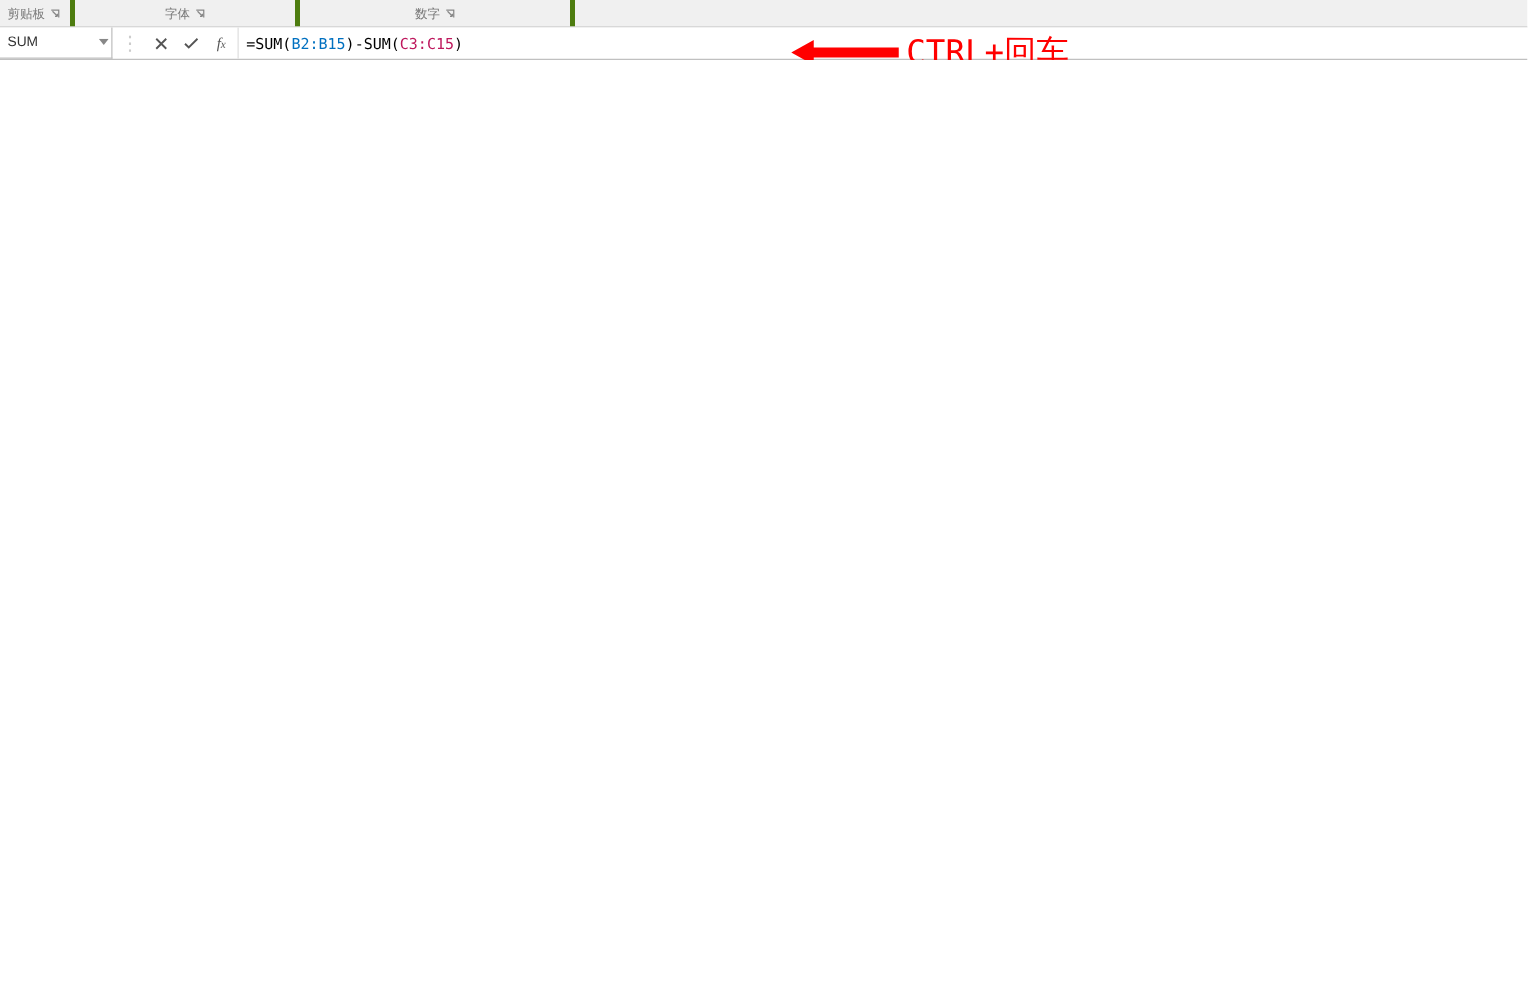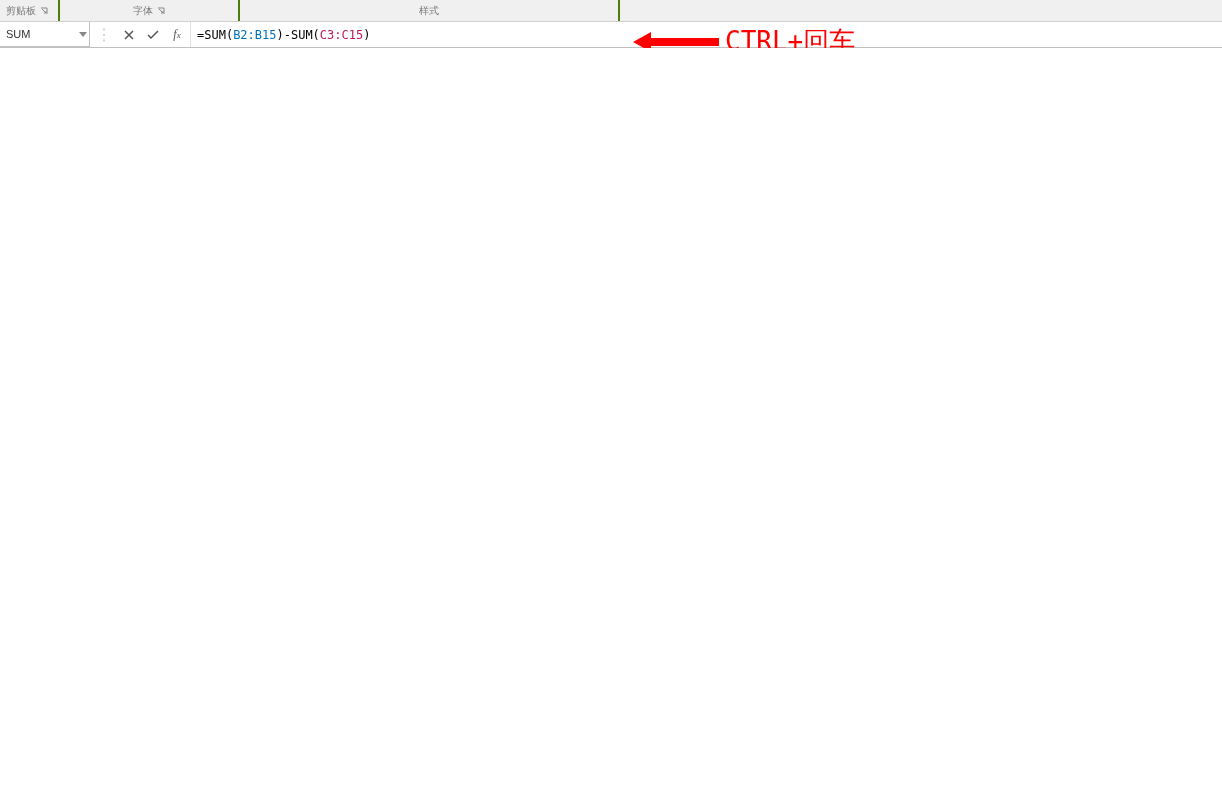--- a/index.html
+++ b/index.html
@@ -1,19 +1,19 @@
 <!DOCTYPE html>
 <html><head>
 <meta charset="utf-8">
 <style>
   * { box-sizing: border-box; margin: 0; padding: 0; }
   body { font-family: "Microsoft YaHei", Arial, sans-serif; background: #fff; overflow: hidden; }
   
   .ribbon-strip { height: 22px; background: #f0f0f0; border-bottom: 1px solid #d0d0d0; display: flex; align-items: center; font-size: 10px; color: #777; }
-  .ribbon-seg { padding: 0 6px; border-right: 2px solid #4d7c0f; height: 100%; display: flex; align-items: center; }
+  .ribbon-seg { padding: 0 6px; border-right: 4px solid #4d7c0f; height: 100%; display: flex; align-items: center; }
   .ribbon-drop { width: 8px; height: 8px; display: inline-block; margin-left: 4px; }
   .ribbon-drop svg { display: block; }
   
   .formula-bar { height: 26px; background: #fff; border-bottom: 1px solid #c0c0c0; display: flex; align-items: stretch; }
   .name-box { width: 90px; border: 1px solid #c0c0c0; border-top: none; border-left: none; display: flex; align-items: center; padding: 0 6px; font-size: 11px; color: #333; position: relative; }
   .name-box .drop { position: absolute; right: 2px; top: 50%; transform: translateY(-50%); }
   .fb-btns { display: flex; align-items: center; padding: 0 6px; border-right: 1px solid #e0e0e0; gap: 10px; }
   .fb-btn { width: 14px; height: 14px; display: flex; align-items: center; justify-content: center; cursor: pointer; color: #555; }
   .formula-input { flex: 1; display: flex; align-items: center; padding: 0 6px; font-size: 12px; font-family: Consolas, monospace; color: #000; position: relative; }
   .formula-input .txt { white-space: pre; }
@@ -64,22 +64,28 @@
   </div>
   <div class="ribbon-seg" style="width:180px;justify-content:center">
     <span>字体</span>
     <span class="ribbon-drop">
         <svg width="8" height="8">
           <path d="M1 1 L7 1 L7 7" fill="none" stroke="#888" stroke-width="1"></path>
           <path d="M2 2 L6 6 M6 6 L4 6 M6 6 L6 4" stroke="#888" fill="none"></path>
         </svg>
       </span>
   </div>
-  <div class="ribbon-seg" style="width:380px;justify-content:center">
-    <span>样式</span>
+  <div class="ribbon-seg" style="width:220px;justify-content:center">
+    <span>数字</span>
+    <span class="ribbon-drop">
+        <svg width="8" height="8">
+          <path d="M1 1 L7 1 L7 7" fill="none" stroke="#888" stroke-width="1"></path>
+          <path d="M2 2 L6 6 M6 6 L4 6 M6 6 L6 4" stroke="#888" fill="none"></path>
+        </svg>
+      </span>
   </div>
 </div>
 
 <div class="formula-bar">
   <div class="name-box">
     <span>SUM</span>
     <span class="drop"><svg width="8" height="6">
           <path d="M0 0 L8 0 L4 5 Z" fill="#888"></path>
         </svg></span>
   </div>

